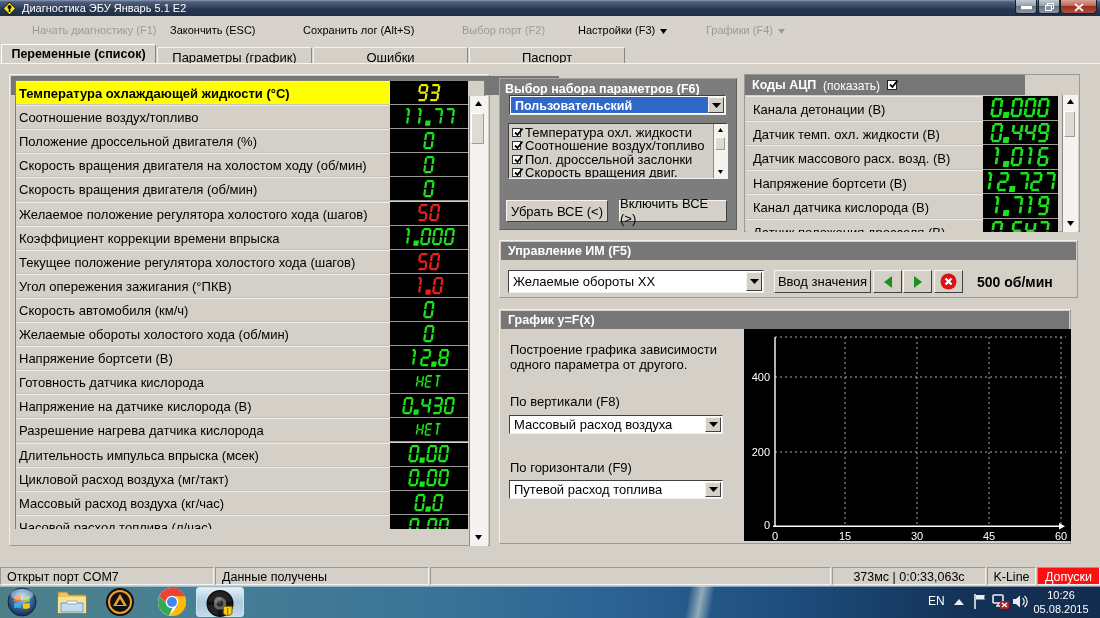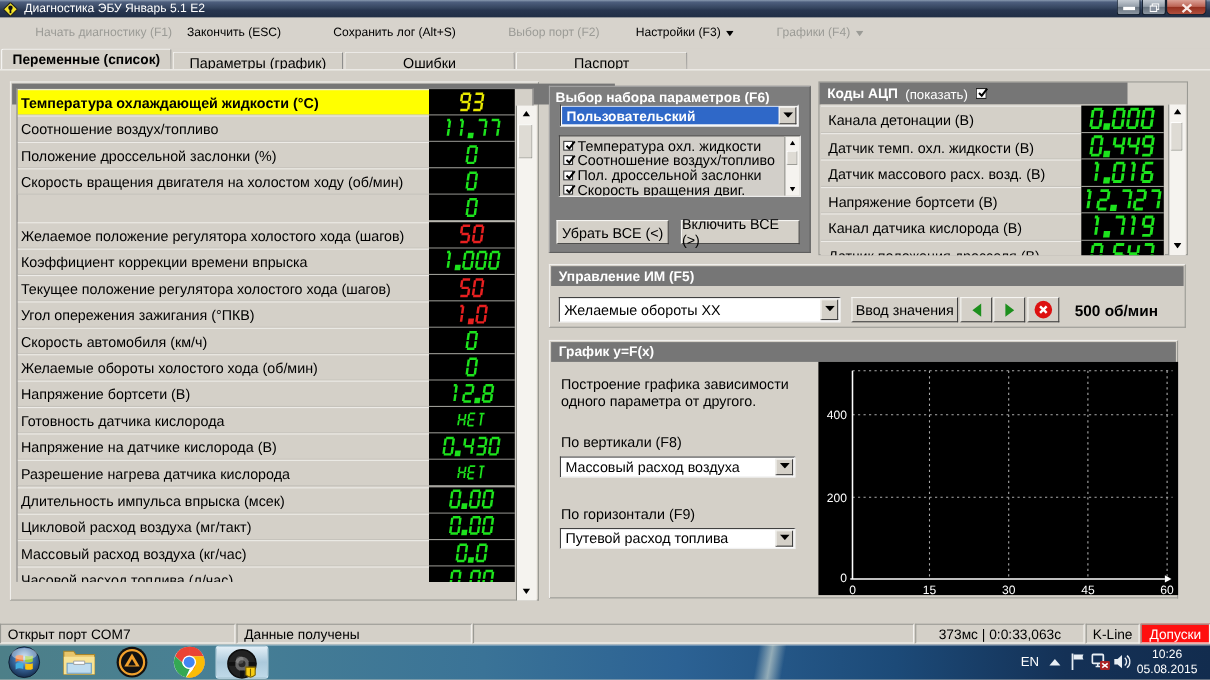--- a/index.html
+++ b/index.html
@@ -202,40 +202,41 @@
             <rect x="1.00" y="13.4" width="2.8" height="2.8" transform="translate(24.50,0)"></rect>
             <g transform="translate(30.50,0)">
               <path d="M1.7,1.1 H8.4 M8.6,1.7 V7.9 M8.6,9.1 V15.1"></path>
             </g>
             <g transform="translate(42.00,0)">
               <path d="M1.7,1.1 H8.4 M8.6,1.7 V7.9 M8.6,9.1 V15.1"></path>
             </g>
           </g>
         </svg>
       </div>
-<div class="lrow" style="top:48.2px">Положение дроссельной заслонки (%)</div>
+<div class="lrow" style="top:48.2px">Положение дроссельной двигателя (%)</div>
       <div class="lval" style="top:48.2px">
         <svg width="16.8" height="17.4" viewBox="0 0 16.39 17" style="overflow:visible">
           <g transform="translate(2.39,0) skewX(-8)" stroke="#1de31d" stroke-width="2.20" fill="#1de31d" stroke-linecap="butt">
             <g transform="translate(1.50,0)">
               <path d="M1.7,1.1 H8.4 M8.6,1.7 V7.9 M8.6,9.1 V15.1 M1.7,15.7 H8.4 M1.4,9.1 V15.1 M1.4,1.7 V7.9"></path>
             </g>
           </g>
         </svg>
       </div>
 <div class="lrow" style="top:72.3px">Скорость вращения двигателя на холостом ходу (об/мин)</div>
       <div class="lval" style="top:72.3px">
         <svg width="16.8" height="17.4" viewBox="0 0 16.39 17" style="overflow:visible">
           <g transform="translate(2.39,0) skewX(-8)" stroke="#1de31d" stroke-width="2.20" fill="#1de31d" stroke-linecap="butt">
             <g transform="translate(1.50,0)">
               <path d="M1.7,1.1 H8.4 M8.6,1.7 V7.9 M8.6,9.1 V15.1 M1.7,15.7 H8.4 M1.4,9.1 V15.1 M1.4,1.7 V7.9"></path>
             </g>
           </g>
         </svg>
       </div>
+<div class="lrow" style="top:96.4px">Скорость вращения двигателя (об/мин)</div>
       <div class="lval" style="top:96.4px">
         <svg width="16.8" height="17.4" viewBox="0 0 16.39 17" style="overflow:visible">
           <g transform="translate(2.39,0) skewX(-8)" stroke="#1de31d" stroke-width="2.20" fill="#1de31d" stroke-linecap="butt">
             <g transform="translate(1.50,0)">
               <path d="M1.7,1.1 H8.4 M8.6,1.7 V7.9 M8.6,9.1 V15.1 M1.7,15.7 H8.4 M1.4,9.1 V15.1 M1.4,1.7 V7.9"></path>
             </g>
           </g>
         </svg>
       </div>
 <div class="lrow" style="top:120.5px">Желаемое положение регулятора холостого хода (шагов)</div>

